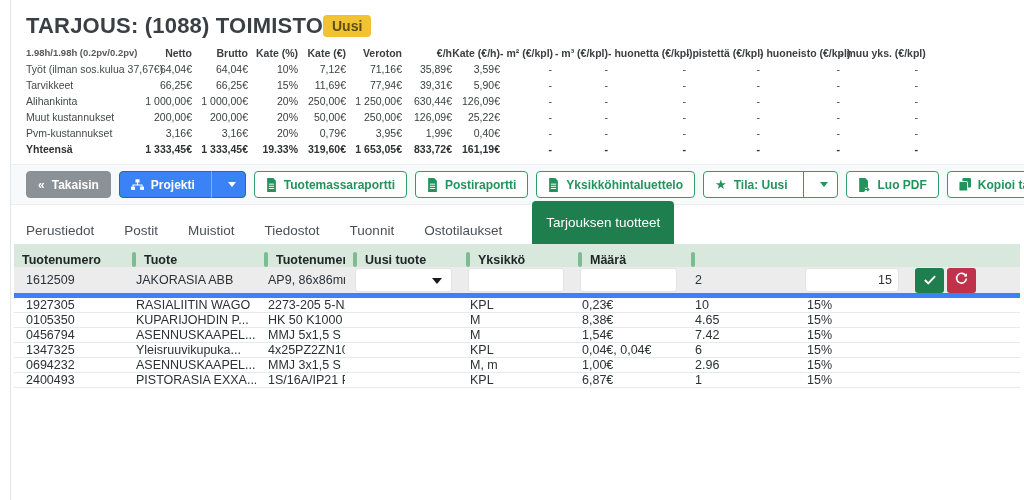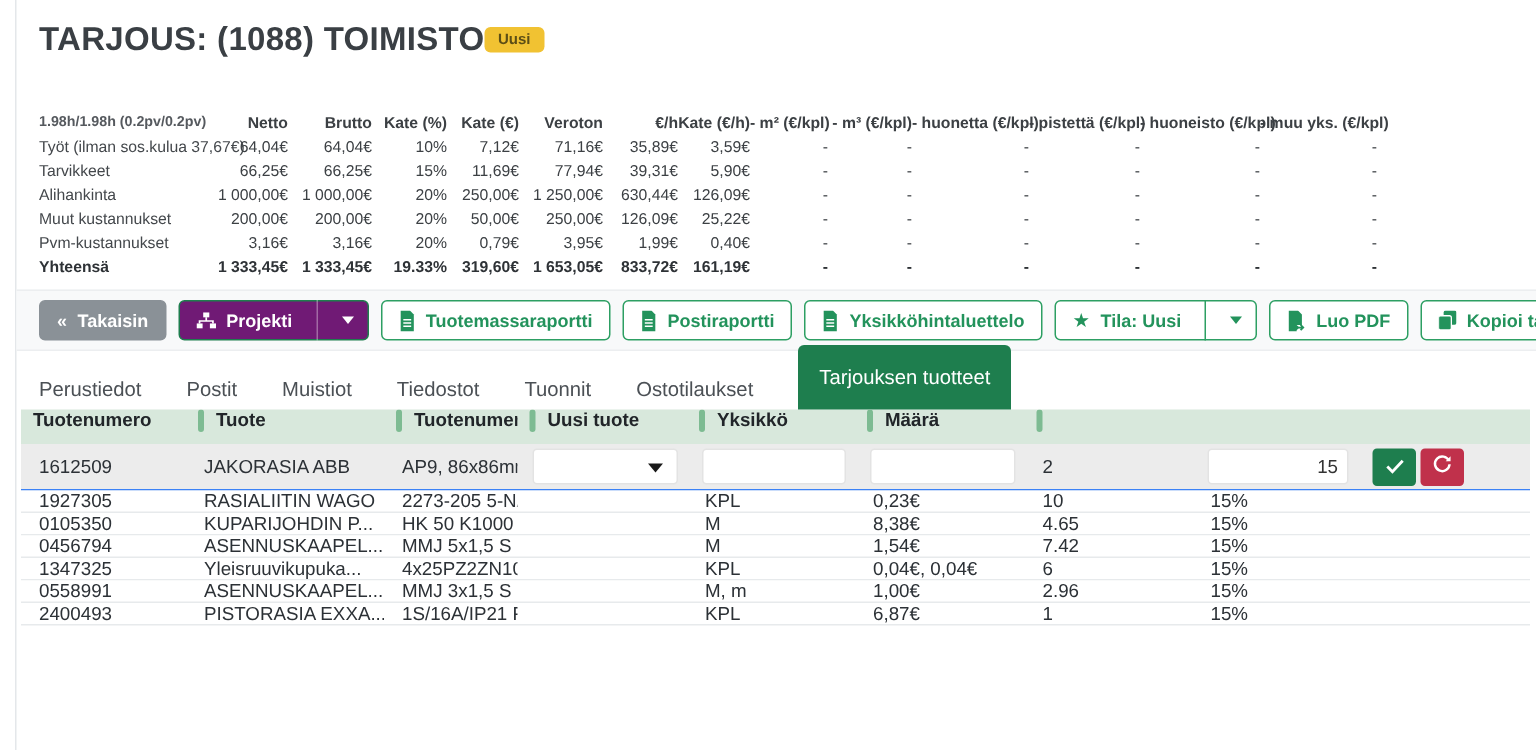--- a/index.html
+++ b/index.html
@@ -4,65 +4,65 @@
 <style>
   * { margin:0; padding:0; box-sizing:border-box; }
   html,body { width:1024px; height:500px; overflow:hidden; background:#fff;
     font-family:"Liberation Sans","DejaVu Sans",sans-serif; color:#333; }
   .left-rail { position:absolute; left:10px; top:0; bottom:0; width:1px; background:#e4e7ea; }
   .page { position:absolute; left:11px; top:0; right:0; bottom:0; }
 
   
   .hdr { display:flex; align-items:center; gap:0; padding:13px 0 4px 15px; }
   .title { font-size:22px; font-weight:700; color:#3a3f44; letter-spacing:.2px; }
-  .badge { background:#f1c232; color:#5d4e16; font-size:10px; font-weight:700;
+  .badge { background:#f1c232; color:#5d4e16; font-size:14px; font-weight:700;
     padding:3px 9px; border-radius:4px; }
 
   
-  .summary { padding:2px 0 0 15px;margin-top:29px; }
+  .summary { padding:2px 0 0 15px; }
   .s-head, .s-row { display:grid;
     grid-template-columns:110px 56px 56px 50px 48px 56px 50px 48px 52px 56px 78px 74px 80px 78px; }
   .s-th { font-size:9.5px; font-weight:700; color:#55595e; line-height:14px; white-space:nowrap; }
   .s-label { text-align:left; font-size:10.5px; color:#44484c; line-height:16px; white-space:nowrap; }
   .s-val { text-align:right; font-size:10.5px; color:#3c4044; line-height:16px; white-space:nowrap; }
   .s-head .s-label { font-size:9.5px; font-weight:700; color:#55595e; }
   .s-row.bold .s-label, .s-row.bold .s-val { font-weight:700; color:#2e3236; }
 
   
   .toolbar { margin-top:7px; background:#f8f9fa; border-top:1px solid #eceef0;
     border-bottom:1px solid #eceef0; padding:6px 0 6px 15px; display:flex; align-items:center; gap:8px; }
   .btn { display:inline-flex; align-items:center; gap:7px; height:27px; padding:0 11px;
     font-size:12px; font-weight:600; border-radius:4px; border:1px solid transparent;
     background:#fff; cursor:pointer; font-family:inherit; white-space:nowrap; }
   .btn-gray { background:#8a9197; border-color:#8a9197; color:#fff; }
-  .btn-green { background:#701a75; border-color:#1e7e4e; color:#fff; padding-right:0; }
+  .btn-green { background:#3b82f6; border-color:#1e7e4e; color:#fff; padding-right:0; }
   .btn-outline { background:#fff; border-color:#2d9f63; color:#23935c; }
   .split-div { width:1px; height:27px; background:rgba(255,255,255,.35); margin-left:9px; }
   .split-div-green { width:1px; height:27px; background:#2d9f63; margin-left:9px; }
   .caret-seg { padding:0 9px; display:flex; align-items:center; }
   .caret { width:0; height:0; border-left:4px solid transparent; border-right:4px solid transparent;
     border-top:5px solid currentColor; display:inline-block; }
   .ico { display:inline-flex; align-items:center; }
   .star { color:#23935c; font-size:13px; line-height:1; }
 
   
   .tabs { display:flex; align-items:flex-end; padding:12px 0 0 15px; height:39px; }
   .tab { font-size:13.5px; color:#4b5055; padding:6px 0; margin-right:30px; cursor:pointer;text-align:center; }
   .tab.active { background:#1e7e4e; color:#fff; padding:14px 14px; margin-right:0;
     border-radius:4px 4px 0 0; font-weight:400; }
 
   
   .ptable { margin:0 4px 0 3px; }
   .p-grid { display:grid; grid-template-columns:110px 132px 89px 113px 112px 113px 112px 110px 1fr; }
   .p-headrow { background:#d8e8dc; height:23px; }
-  .p-th { display:flex; align-items:flex-start; font-size:12.5px; font-weight:700; color:#212529;
+  .p-th { display:flex; align-items:flex-end; font-size:12.5px; font-weight:700; color:#212529;
     padding-left:8px; white-space:nowrap; overflow:hidden; }
   .col-bar { width:4px; height:15px; background:#7dbb92; border-radius:2px; margin-right:8px; flex:0 0 4px; }
   .p-row { height:15px; border-bottom:1px solid #e7eaec; align-items:center; background:#fff; }
-  .p-row.edit { background:#ececec; height:31px; border-bottom:1px solid #3b82f6; }
+  .p-row.edit { background:#ececec; height:31px; border-bottom:5px solid #3b82f6; }
   .p-td { font-size:12.5px; color:#2c3136; padding-left:12px; white-space:nowrap; overflow:hidden; }
   .cell-ctrl { padding:0 6px 0 10px; position:relative; }
   .fld { width:100%; height:24px; border:1px solid #e3e3e3; border-radius:3px; background:#fff;
     font-size:12.5px; color:#333; padding:0 6px; font-family:inherit;text-align:right; }
   select.fld { appearance:none; -webkit-appearance:none; }
   .sel-caret { position:absolute; right:16px; top:50%; margin-top:-2px; width:0; height:0; pointer-events:none;
     border-left:5px solid transparent; border-right:5px solid transparent; border-top:6px solid #1a1a1a; }
   .actions { display:flex; gap:3px; padding-left:10px; }
   .btn-ico { width:29px; height:25px; border:none; border-radius:3px; display:flex;
     align-items:center; justify-content:center; cursor:pointer; }
@@ -390,21 +390,21 @@
           <div class="p-td">Yleisruuvikupuka...</div>
           <div class="p-td">4x25PZ2ZN100kpl</div>
           <div class="p-td"></div>
           <div class="p-td">KPL</div>
           <div class="p-td">0,04€, 0,04€</div>
           <div class="p-td">6</div>
           <div class="p-td">15%</div>
           <div class="p-td"></div>
         </div>
         <div class="p-grid p-row">
-          <div class="p-td">0558991</div>
+          <div class="p-td">0694232</div>
           <div class="p-td">ASENNUSKAAPEL...</div>
           <div class="p-td">MMJ 3x1,5 S K6M...</div>
           <div class="p-td"></div>
           <div class="p-td">M, m</div>
           <div class="p-td">1,00€</div>
           <div class="p-td">2.96</div>
           <div class="p-td">15%</div>
           <div class="p-td"></div>
         </div>
         <div class="p-grid p-row">

